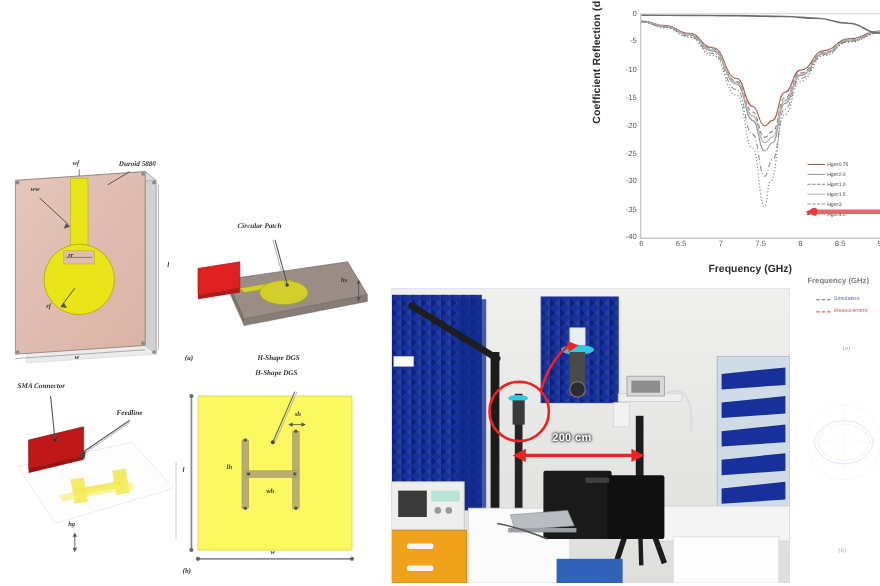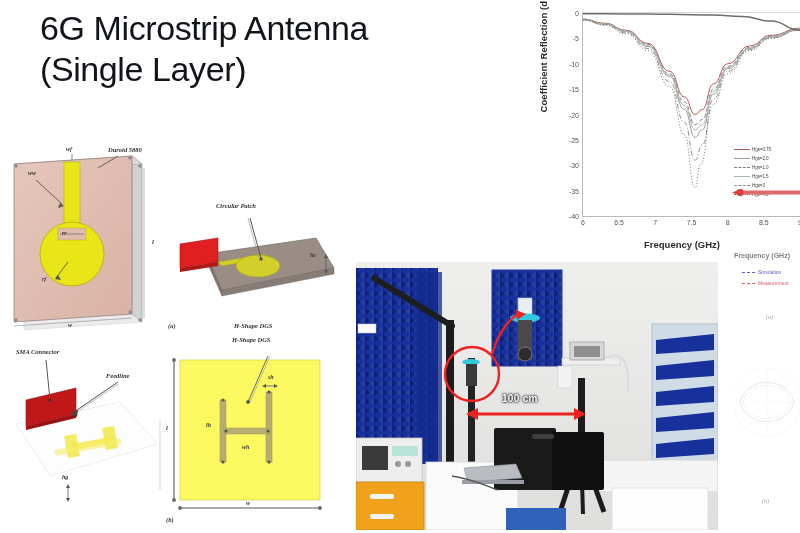--- a/index.html
+++ b/index.html
@@ -77,24 +77,20 @@
   .edge-sw { width: 13px; height: 0; border-top-width: 1.3px; flex: none; }
   .edge-tx { font-size: 5px; white-space: nowrap; }
   .edge-sub { position: absolute; font-family: "Liberation Serif", serif;
               font-style: italic; font-size: 6px; color: #9a9a9a; }
 </style>
 </head>
 <body>
 
 <div id="slide">
 
-  <div id="title-block">
-    <span class="tl">6G Microstrip Antenna</span>
-    <span class="tl">(Single Layer)</span>
-  </div>
 
   <div class="fig" id="chart-fig">
 
     <div id="chart-ylabel">Coefficient Reflection (dB)</div>
 
     <div id="chart-plot">
 
       <div class="ytick" style="top:0%">0</div>
       <div class="ytick" style="top:12.5%">-5</div>
       <div class="ytick" style="top:25%">-10</div>
@@ -395,21 +391,21 @@
 
       <rect x="0" y="220" width="68" height="48" fill="#f0a21c" stroke="#c9860f" stroke-width="0.8"></rect>
       <rect x="14" y="232" width="24" height="5" rx="2" fill="#f6f6f6"></rect>
       <rect x="14" y="252" width="24" height="5" rx="2" fill="#f6f6f6"></rect>
 
       <rect x="150" y="246" width="60" height="22" fill="#2f62b8"></rect>
 
       <path d="M96,214 C120,218 130,224 142,228" fill="none" stroke="#555" stroke-width="1.4"></path>
     </svg>
     <div style="position:absolute;left:146px;top:131px;font-size:10px;font-weight:bold;color:#ffffff;
-                text-shadow:0 0 2px #000,0 0 3px #000;letter-spacing:.3px;">100 cm</div>
+                text-shadow:0 0 2px #000,0 0 3px #000;letter-spacing:.3px;">200 cm</div>
   </div>
 
   <div class="fig" id="edge-fig">
     <div style="position:absolute;left:0;top:0;font-size:7px;font-weight:bold;color:#6e6e6e;white-space:nowrap;">Frequency (GHz)</div>
 
     <div style="position:absolute;left:8px;top:16px;display:flex;flex-direction:column;gap:3px;">
       <div class="edge-lg-row">
         <span class="edge-sw" style="border-top:1.3px dashed #4a4ab8"></span>
         <span class="edge-tx" style="color:#4a4ab8">Simulation</span>
       </div>

